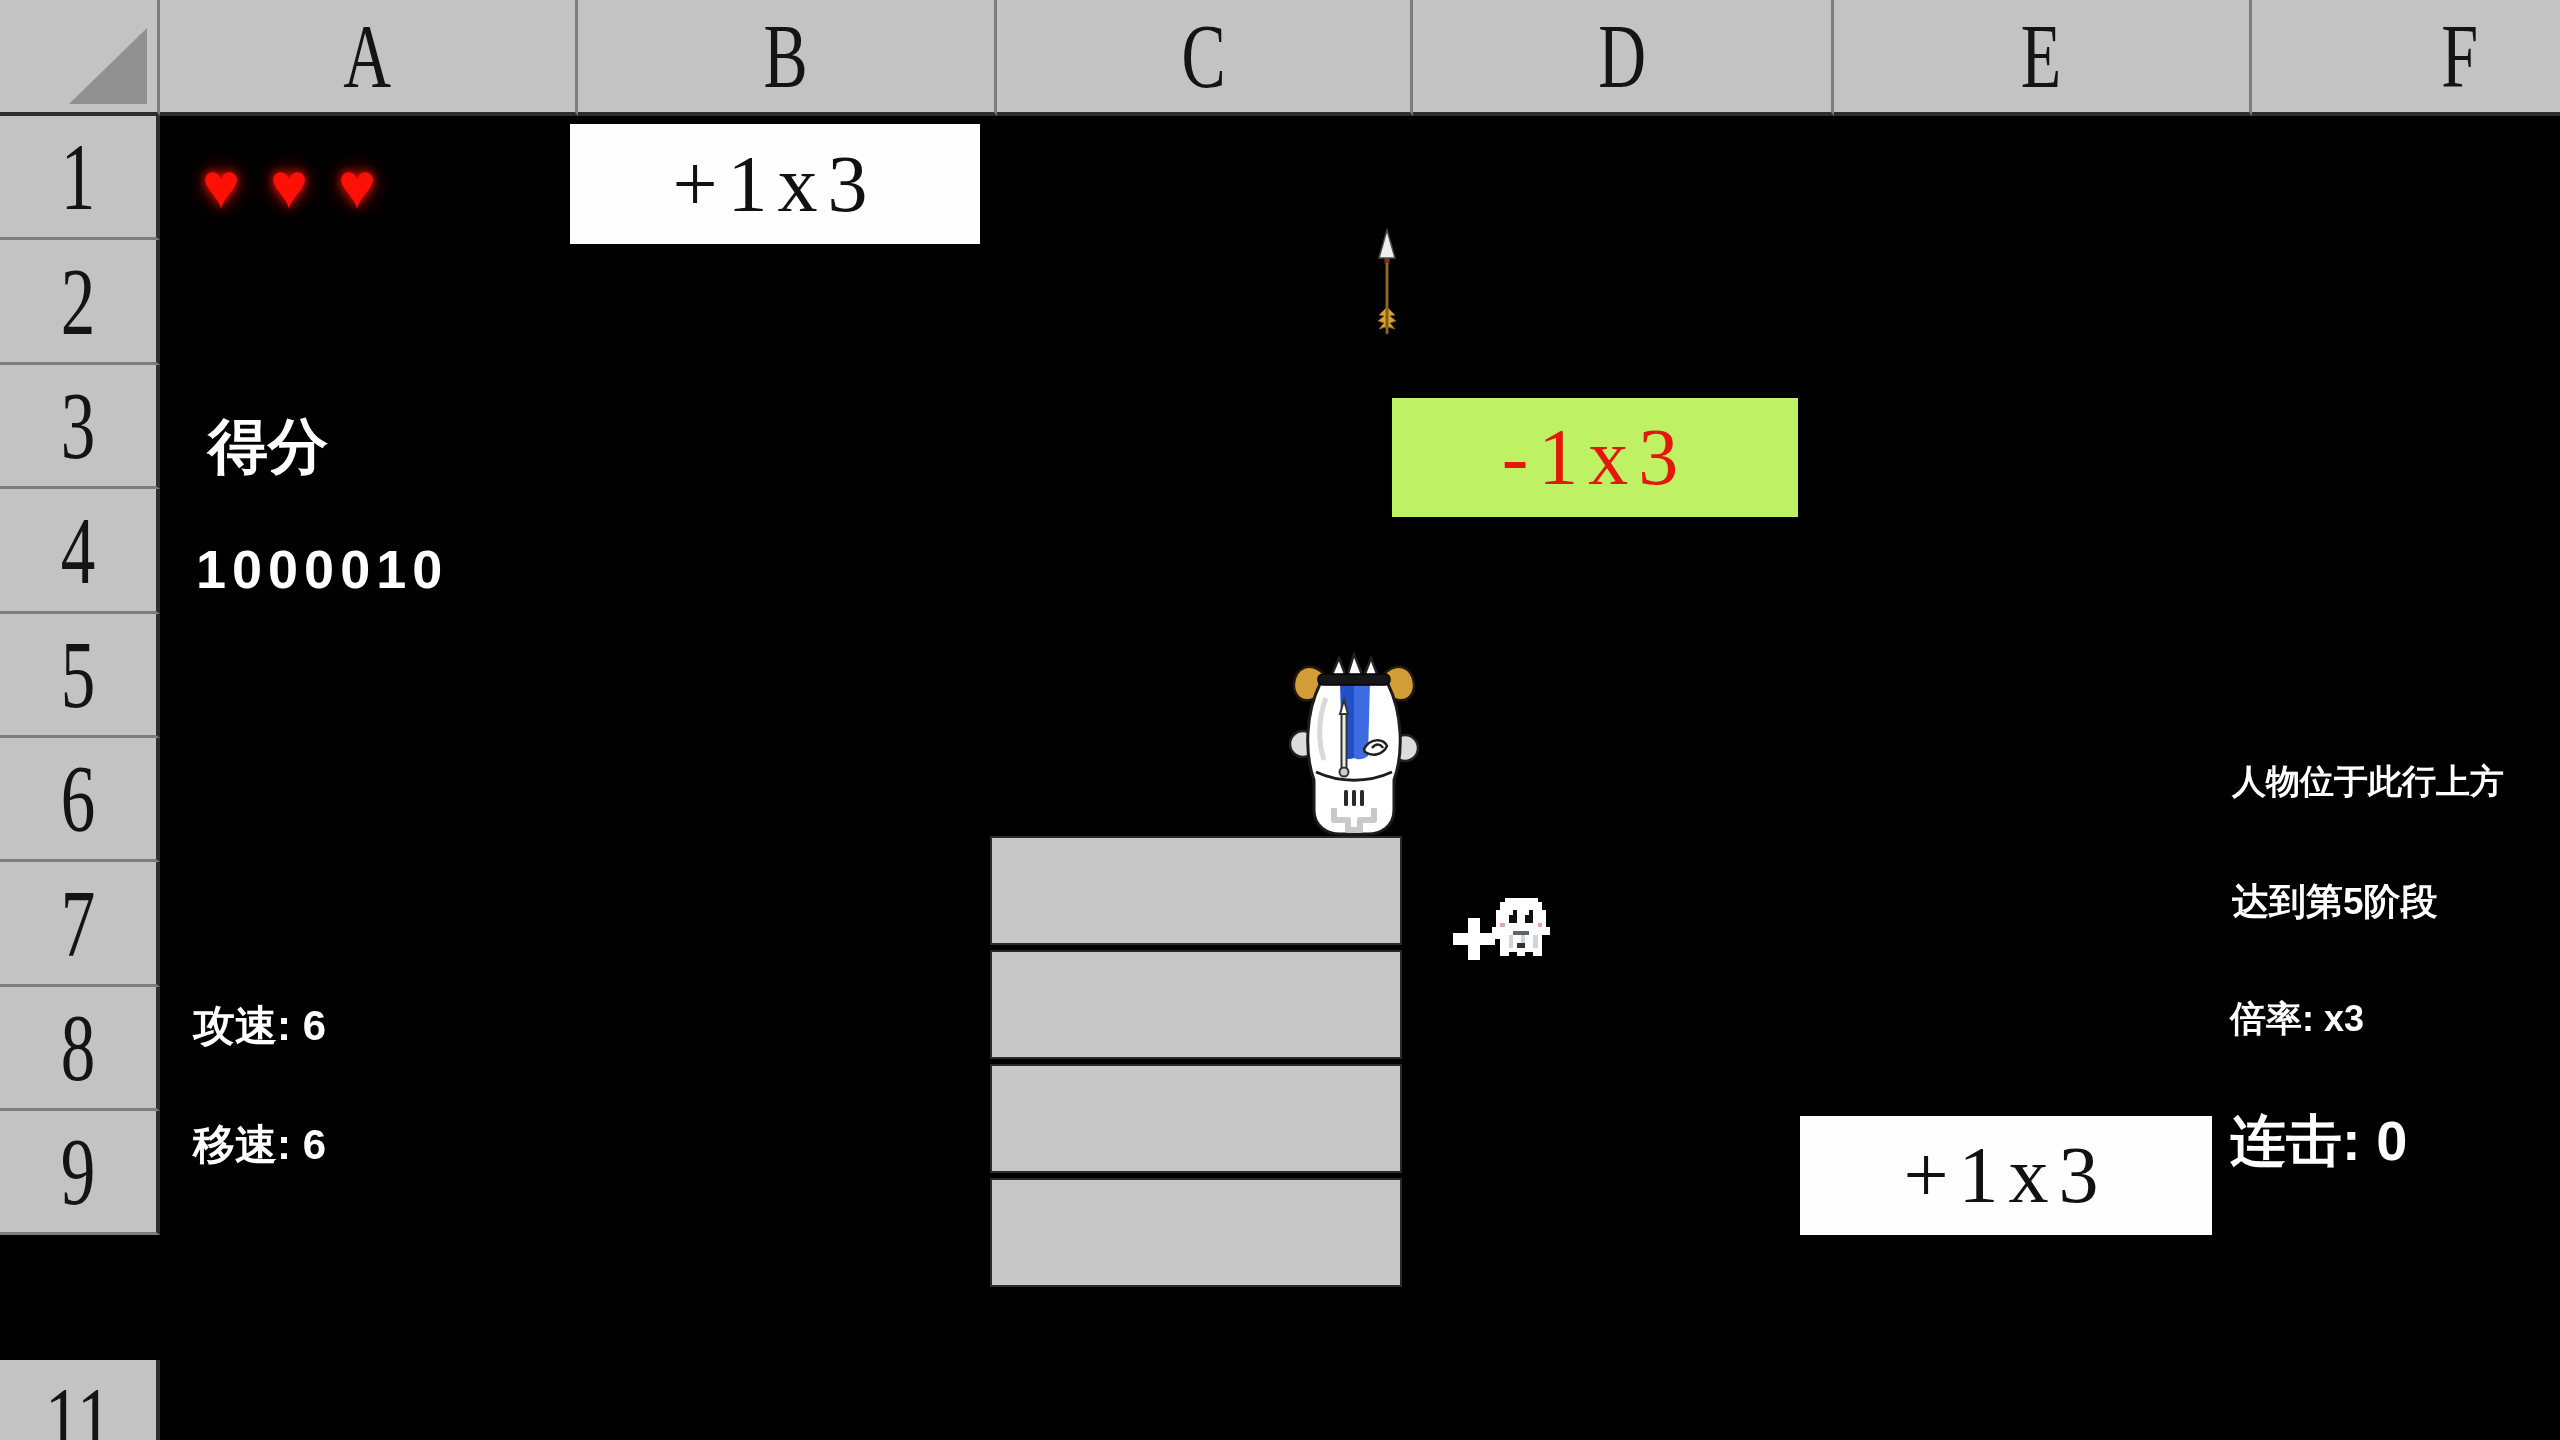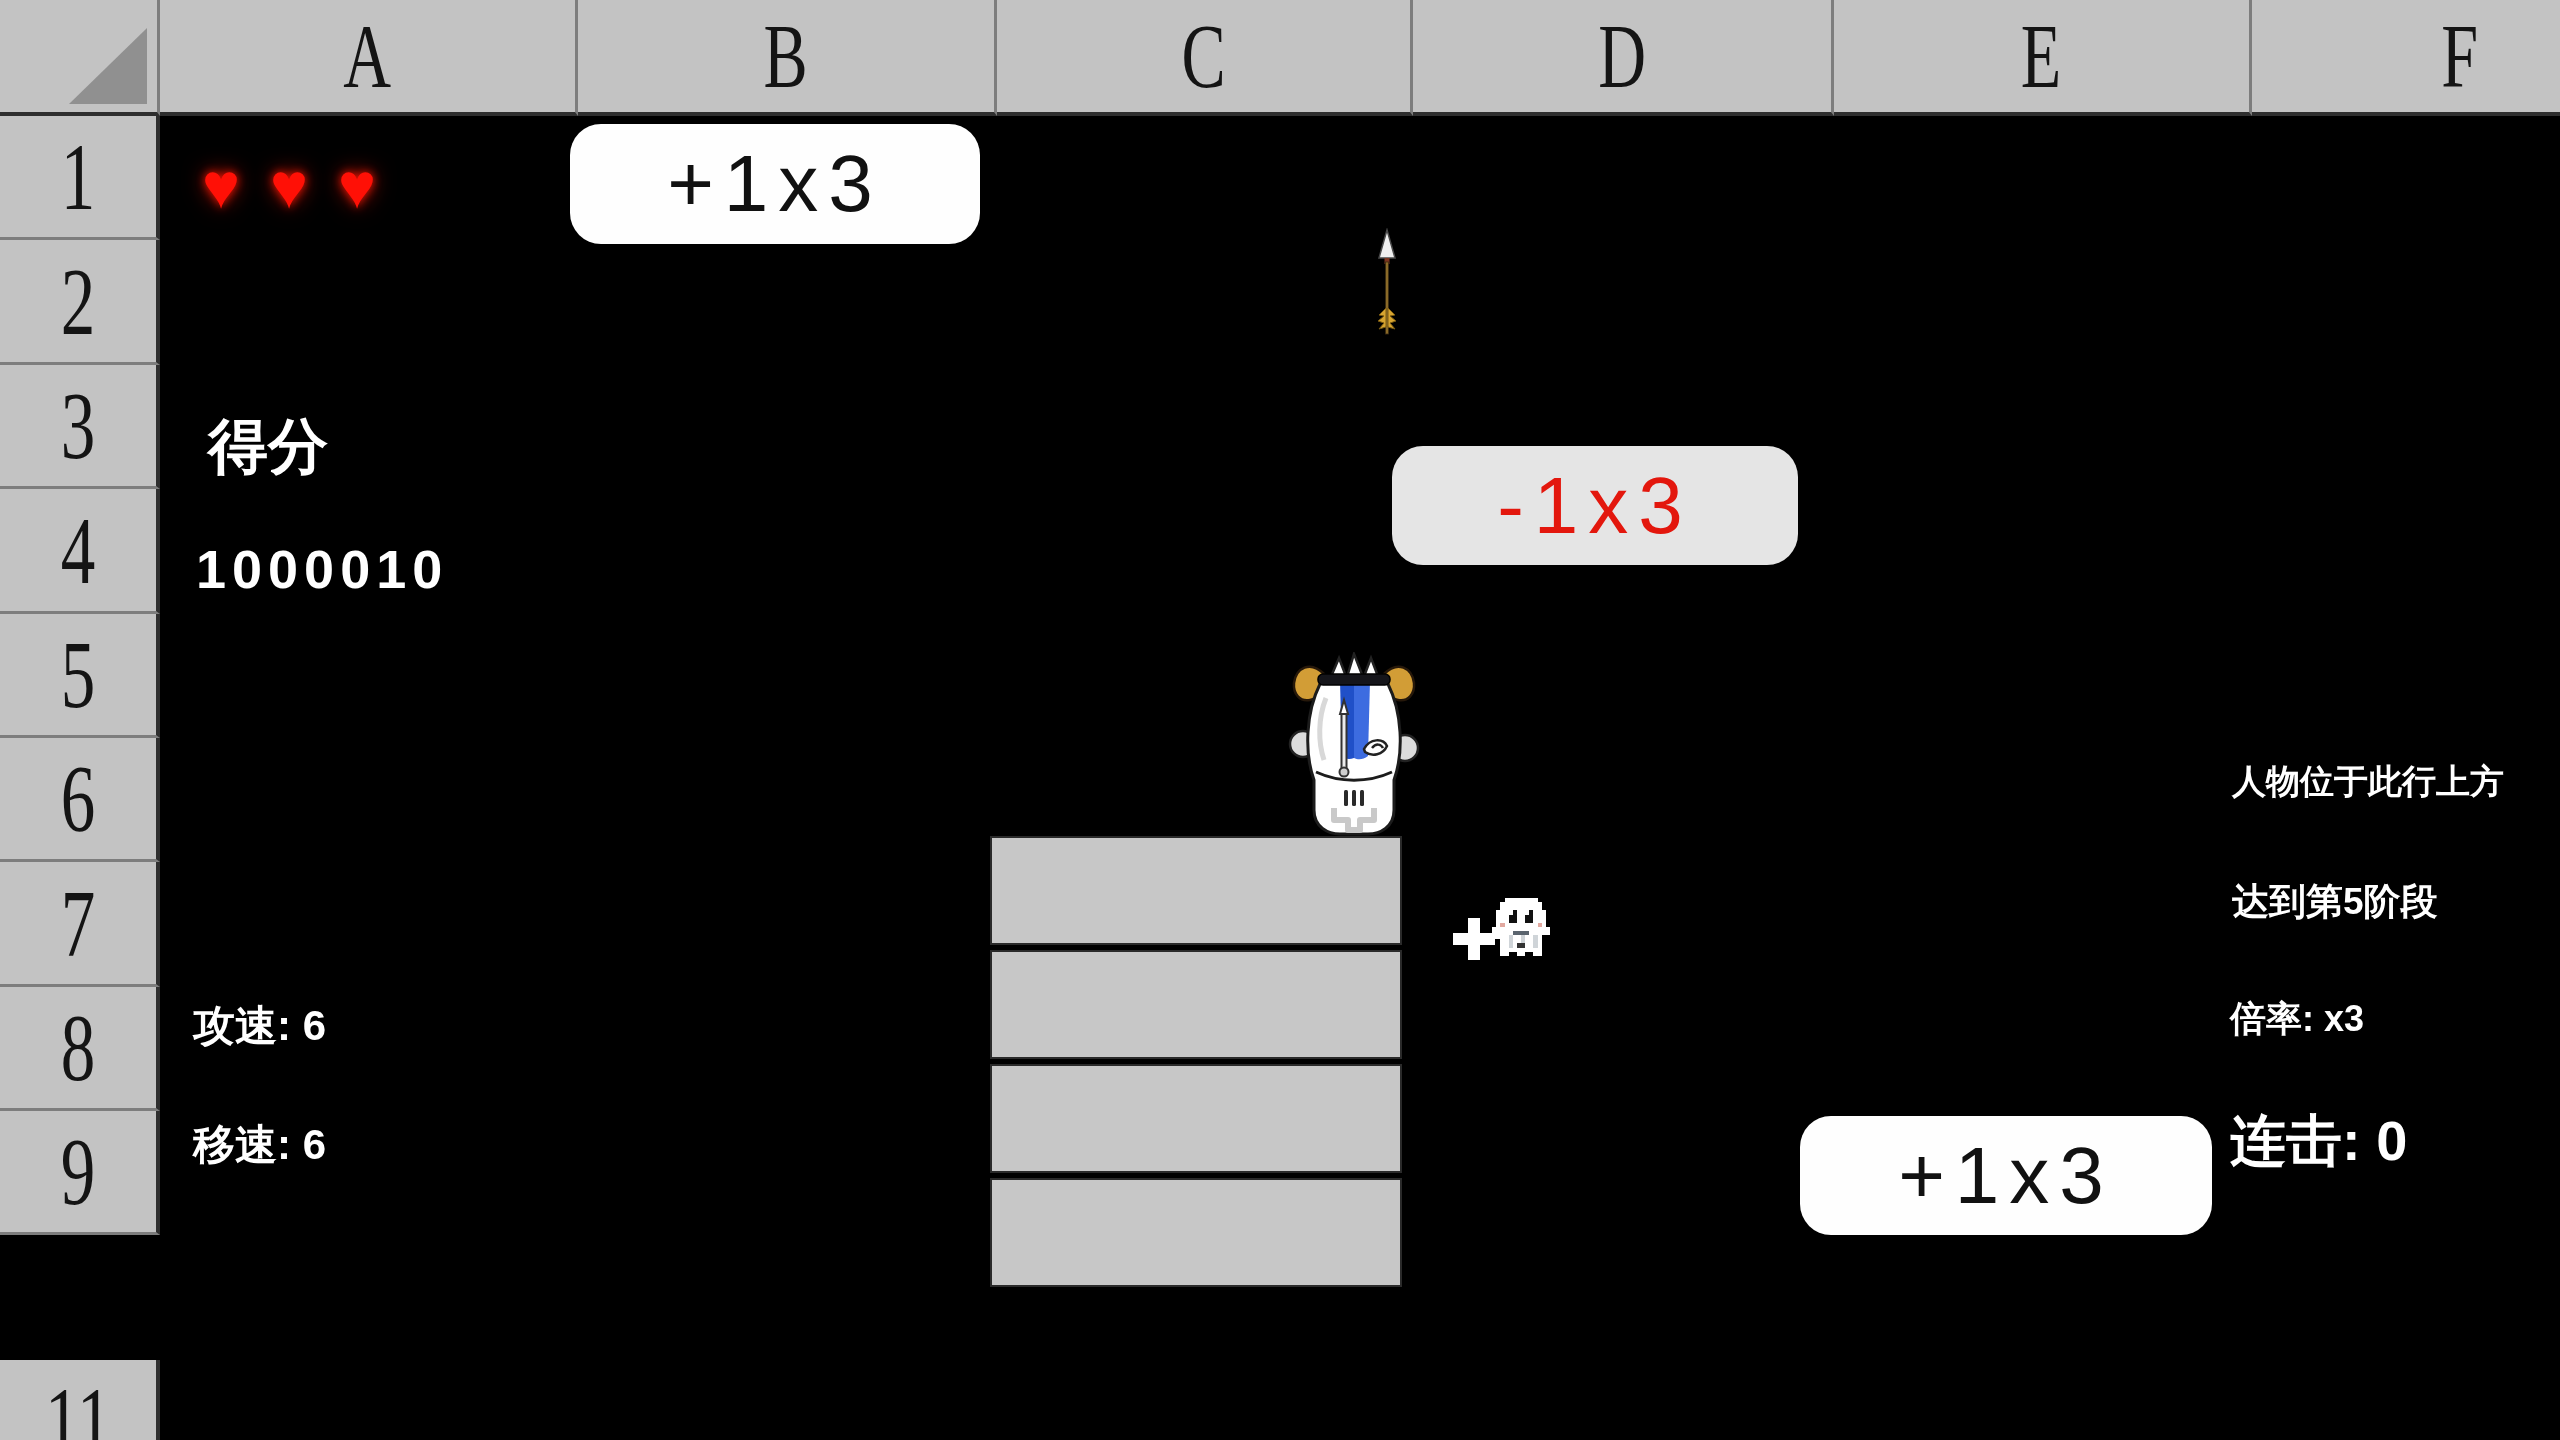--- a/index.html
+++ b/index.html
@@ -18,23 +18,23 @@
   .corner-tri{position:absolute;right:10px;bottom:8px;width:78px;height:76px;background:#909090;
               clip-path:polygon(100% 0,100% 100%,0 100%);}
   
   .gtext{position:absolute;color:#fff;font-weight:bold;white-space:nowrap;}
   
   .hearts{position:absolute;left:202px;top:148px;display:flex;gap:30px;}
   .heart{font-size:64px;line-height:76px;color:#ff1006;
          text-shadow:0 0 10px rgba(255,20,5,.95),0 0 22px rgba(255,30,0,.6);}
   
   .bonus-box{position:absolute;display:flex;align-items:center;justify-content:center;
-             font-family:Liberation Sans, sans-serif;letter-spacing:10px;border-radius:31px;}
+             font-family:Liberation Serif, serif;letter-spacing:10px;}
   .bonus-box.white{background:#fefefe;color:#111;}
-  .bonus-box.gray{background:#e5e5e5;color:#e3170d;margin-top:48px;}
+  .bonus-box.gray{background:#bef264;color:#e3170d;}
   
   .platform{position:absolute;left:990px;top:836px;width:412px;display:flex;
             flex-direction:column;gap:5px;background:transparent;}
   .pblock{height:109px;background:#c7c7c7;border:2px solid #2a2a2a;box-sizing:border-box;}
   .sprite{position:absolute;}
 </style>
 </head>
 <body>
 
 <div class="stage">

